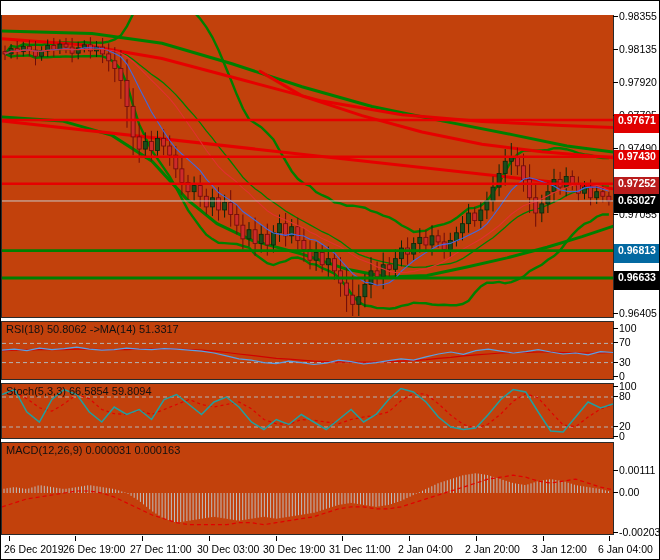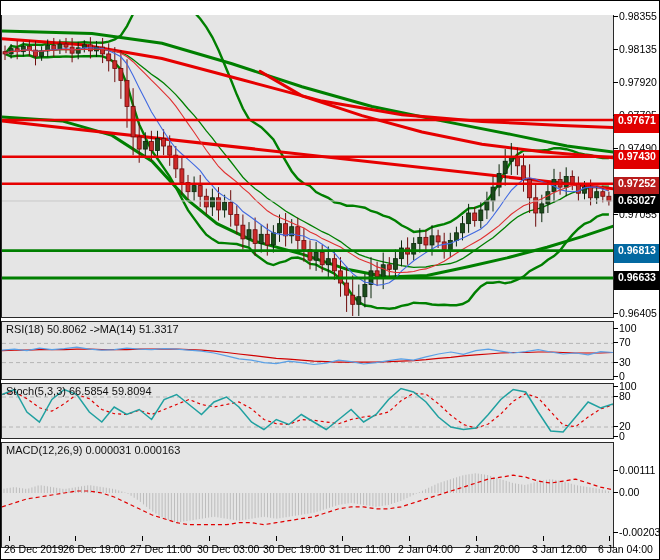--- a/index.html
+++ b/index.html
@@ -8,25 +8,25 @@
     position:relative;width:660px;height:560px;background:#ffffff;
     font-family:"Liberation Sans",sans-serif;overflow:hidden;
     border:1px solid #000;
   }
   .titlebar{
     position:absolute;left:0;top:0;width:660px;height:14px;
     font-size:11px;font-weight:bold;color:#000;line-height:13px;white-space:nowrap;
   }
   .titlebar .dd{display:inline-block;font-size:8px;margin:0 5px 0 6px;vertical-align:top;line-height:13px;}
   .titlebar .quotes{margin-left:7px;font-weight:bold;}
-  .panel{position:absolute;left:0;background:#e5e5e5;border:1px solid #2a2a2a;}
+  .panel{position:absolute;left:0;background:#c2410c;border:1px solid #2a2a2a;}
   #mainPanel{top:14px;width:613px;height:303px;border-top:none;}
   #rsiPanel {top:320px;width:613px;height:59px;}
   #stochPanel{top:382px;width:613px;height:56px;}
-  #macdPanel{top:441px;width:613px;height:106px;}
+  #macdPanel{top:441px;width:613px;height:93px;}
   .panel svg{position:absolute;left:0;top:0;}
   .ind-label{
     position:absolute;left:4px;top:1px;font-size:11px;color:#111;white-space:nowrap;z-index:5;
   }
   .axis-label{
     position:absolute;left:618px;font-size:10.5px;color:#000;white-space:nowrap;z-index:3;
   }
   .tick-dash{position:absolute;left:612px;width:5px;height:1px;background:#000;z-index:3;}
   .badge{
     position:absolute;left:613px;width:47px;height:19px;line-height:13px;

